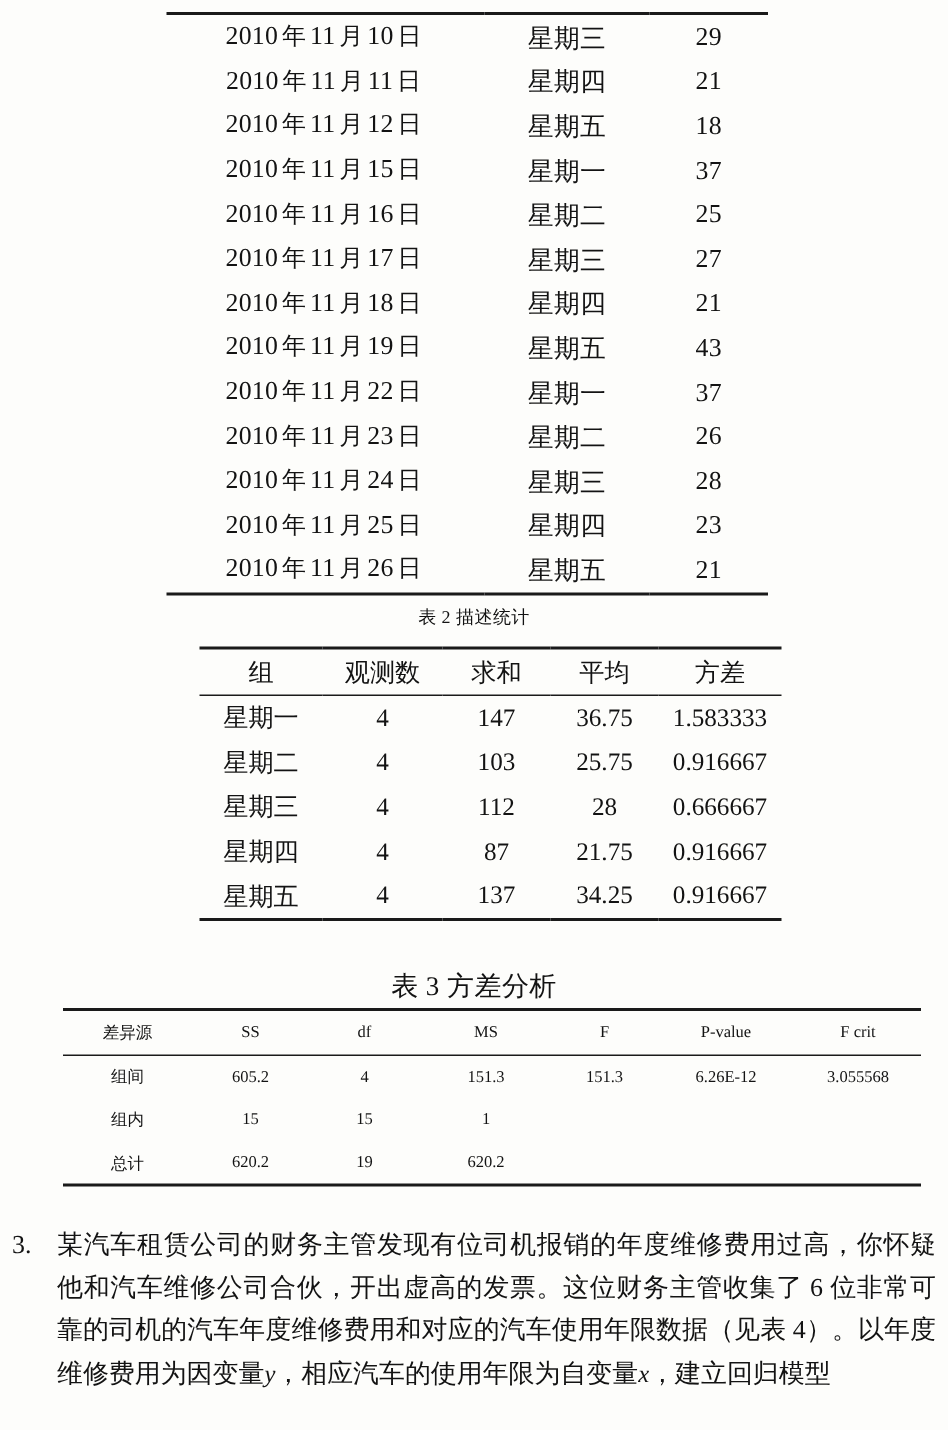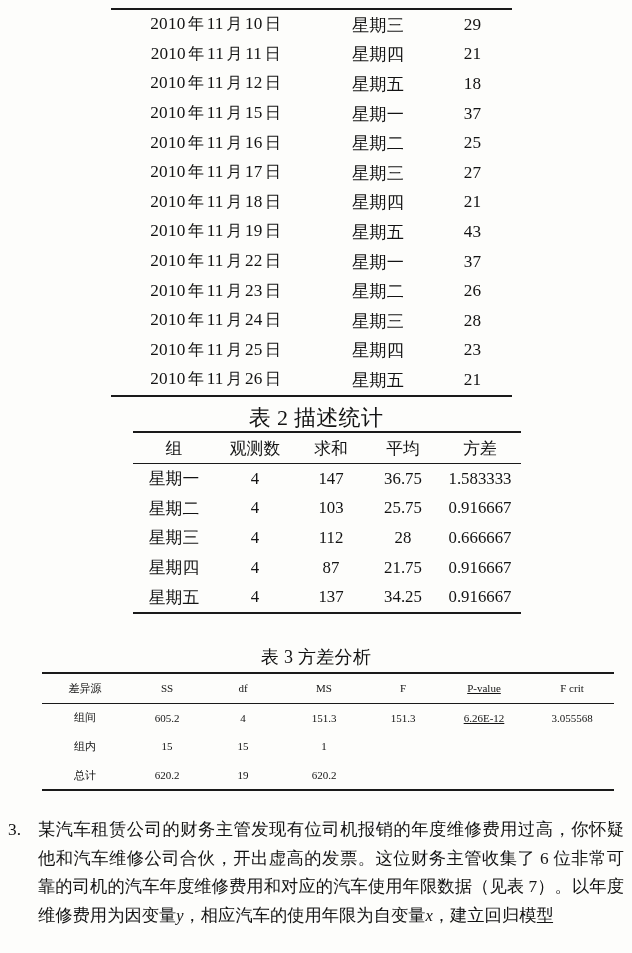--- a/index.html
+++ b/index.html
@@ -58,21 +58,21 @@
   #table1 .c-val  { width: 79px;  text-align: center; }
   .cjk { font-family: "Liberation Serif", "DejaVu Serif", serif; }
   .date-cell span.u { margin: 0 2.5px; font-size: 16px; }
 
   
   #cap2 {
     position: absolute;
     left: 0; right: 0;
     top: 403px;
     text-align: center;
-    font-size: 22px;
+    font-size: 12px;
     letter-spacing: .3px;
   }
   #table2-wrap {
     position: absolute;
     left: 133px;
     top: 431px;
     width: 388px;
   }
   #table2 { width: 388px; }
   #table2 td { height: 29.6px; font-size: 16.8px; }
@@ -98,21 +98,21 @@
     top: 672px;
     width: 555px;
   }
   #table3 { width: 555px; }
   #table3 td { height: 28.6px; font-size: 11px; }
   #table3 .d0 { width: 86px; }
   #table3 .d1 { width: 78px; }
   #table3 .d2 { width: 74px; }
   #table3 .d3 { width: 88px; }
   #table3 .d4 { width: 70px; }
-  #table3 .d5 { width: 92px; text-decoration: underline; }
+  #table3 .d5 { width: 92px; }
   #table3 .d6 { width: 84px; }
 
   
   #question {
     position: absolute;
     left: 8px;
     top: 816px;
     width: 616px;
     font-size: 17.3px;
     line-height: 28.6px;
@@ -309,17 +309,17 @@
             <td class="d5"></td>
             <td class="d6"></td>
           </tr>
         </tbody>
     </table>
   </div>
 
   <div id="question" class="cjk">
     <span class="marker">3.</span>
     <div class="qbody">
-      <p><span>某汽车租赁公司的财务主管发现有位司机报销的年度维修费用过高，你怀疑他和汽车维修公司合伙，开出虚高的发票。这位财务主管收集了 6 位非常可靠的司机的汽车年度维修费用和对应的汽车使用年限数据（见表 7）。以年度维修费用为因变量</span><span class="mathvar">y</span><span>，相应汽车的使用年限为自变量</span><span class="mathvar">x</span><span>，建立回归模型</span></p>
+      <p><span>某汽车租赁公司的财务主管发现有位司机报销的年度维修费用过高，你怀疑他和汽车维修公司合伙，开出虚高的发票。这位财务主管收集了 6 位非常可靠的司机的汽车年度维修费用和对应的汽车使用年限数据（见表 4）。以年度维修费用为因变量</span><span class="mathvar">y</span><span>，相应汽车的使用年限为自变量</span><span class="mathvar">x</span><span>，建立回归模型</span></p>
     </div>
   </div>
 
 </div>
 
 </body></html>

